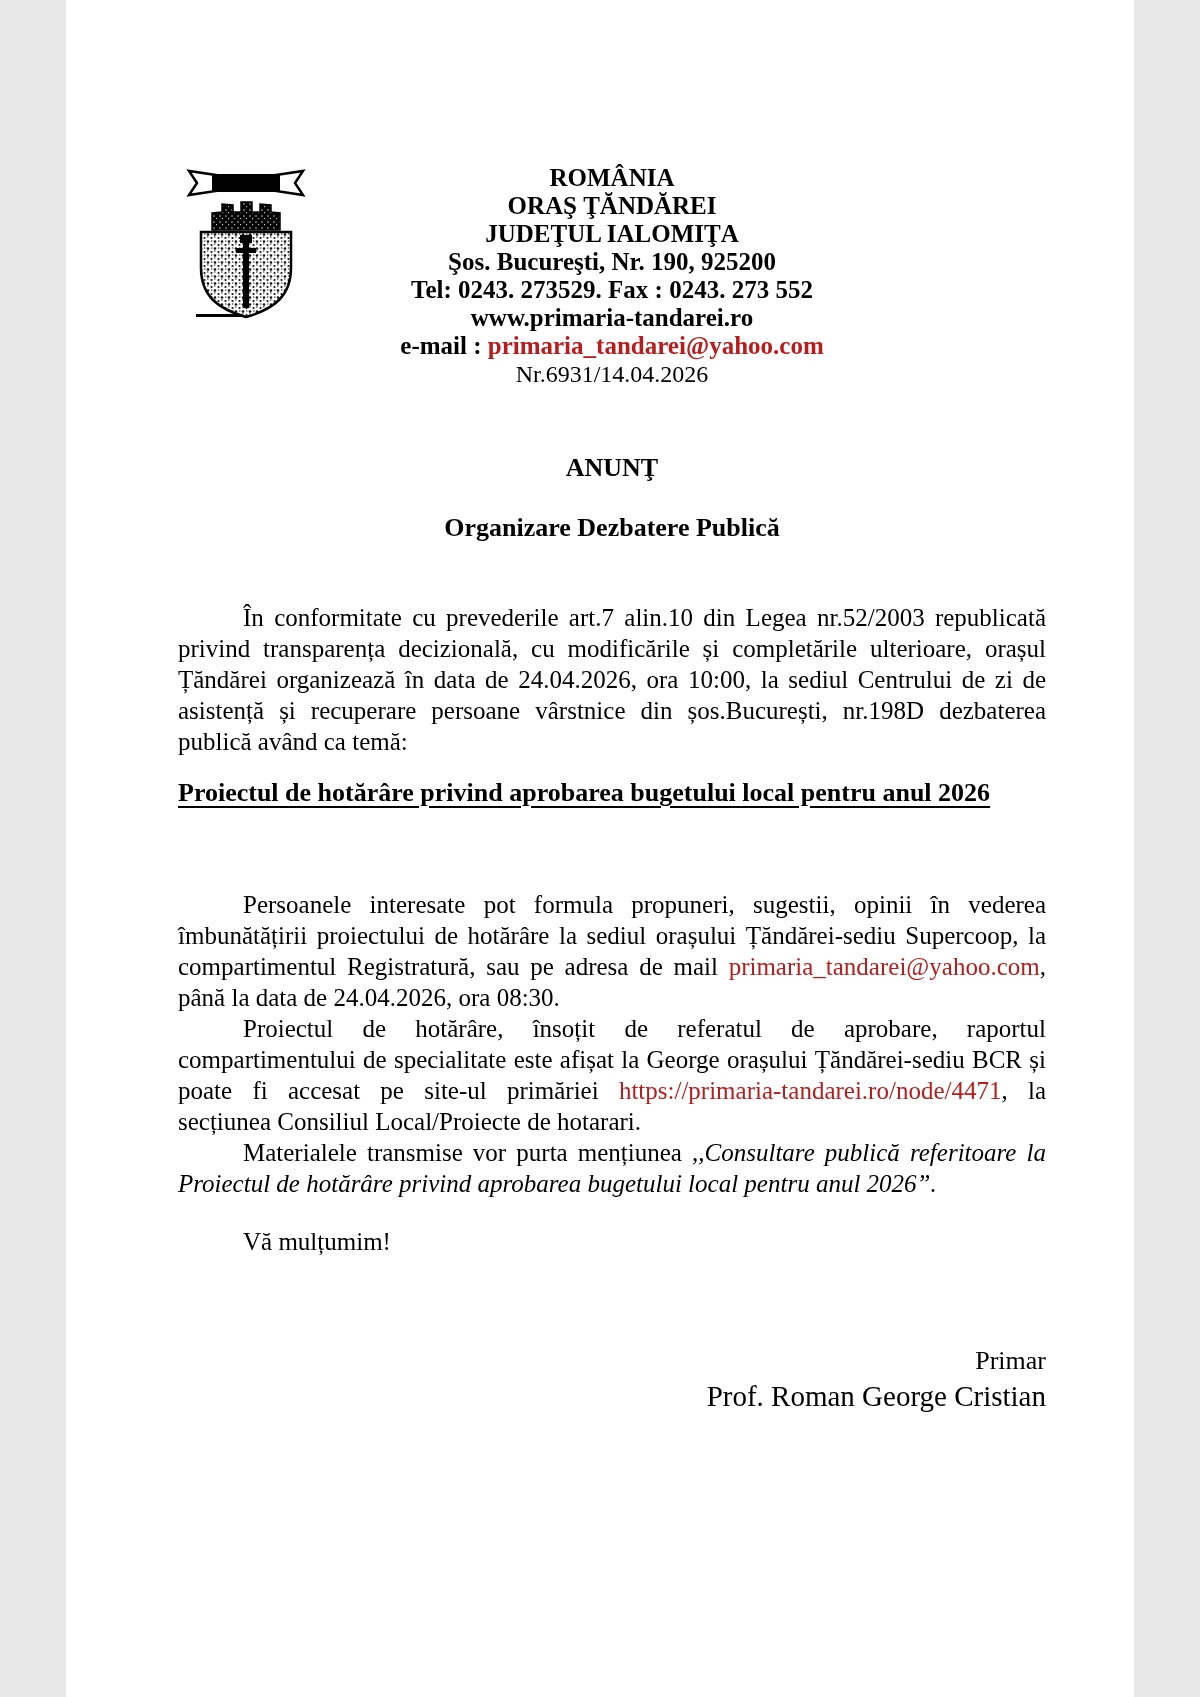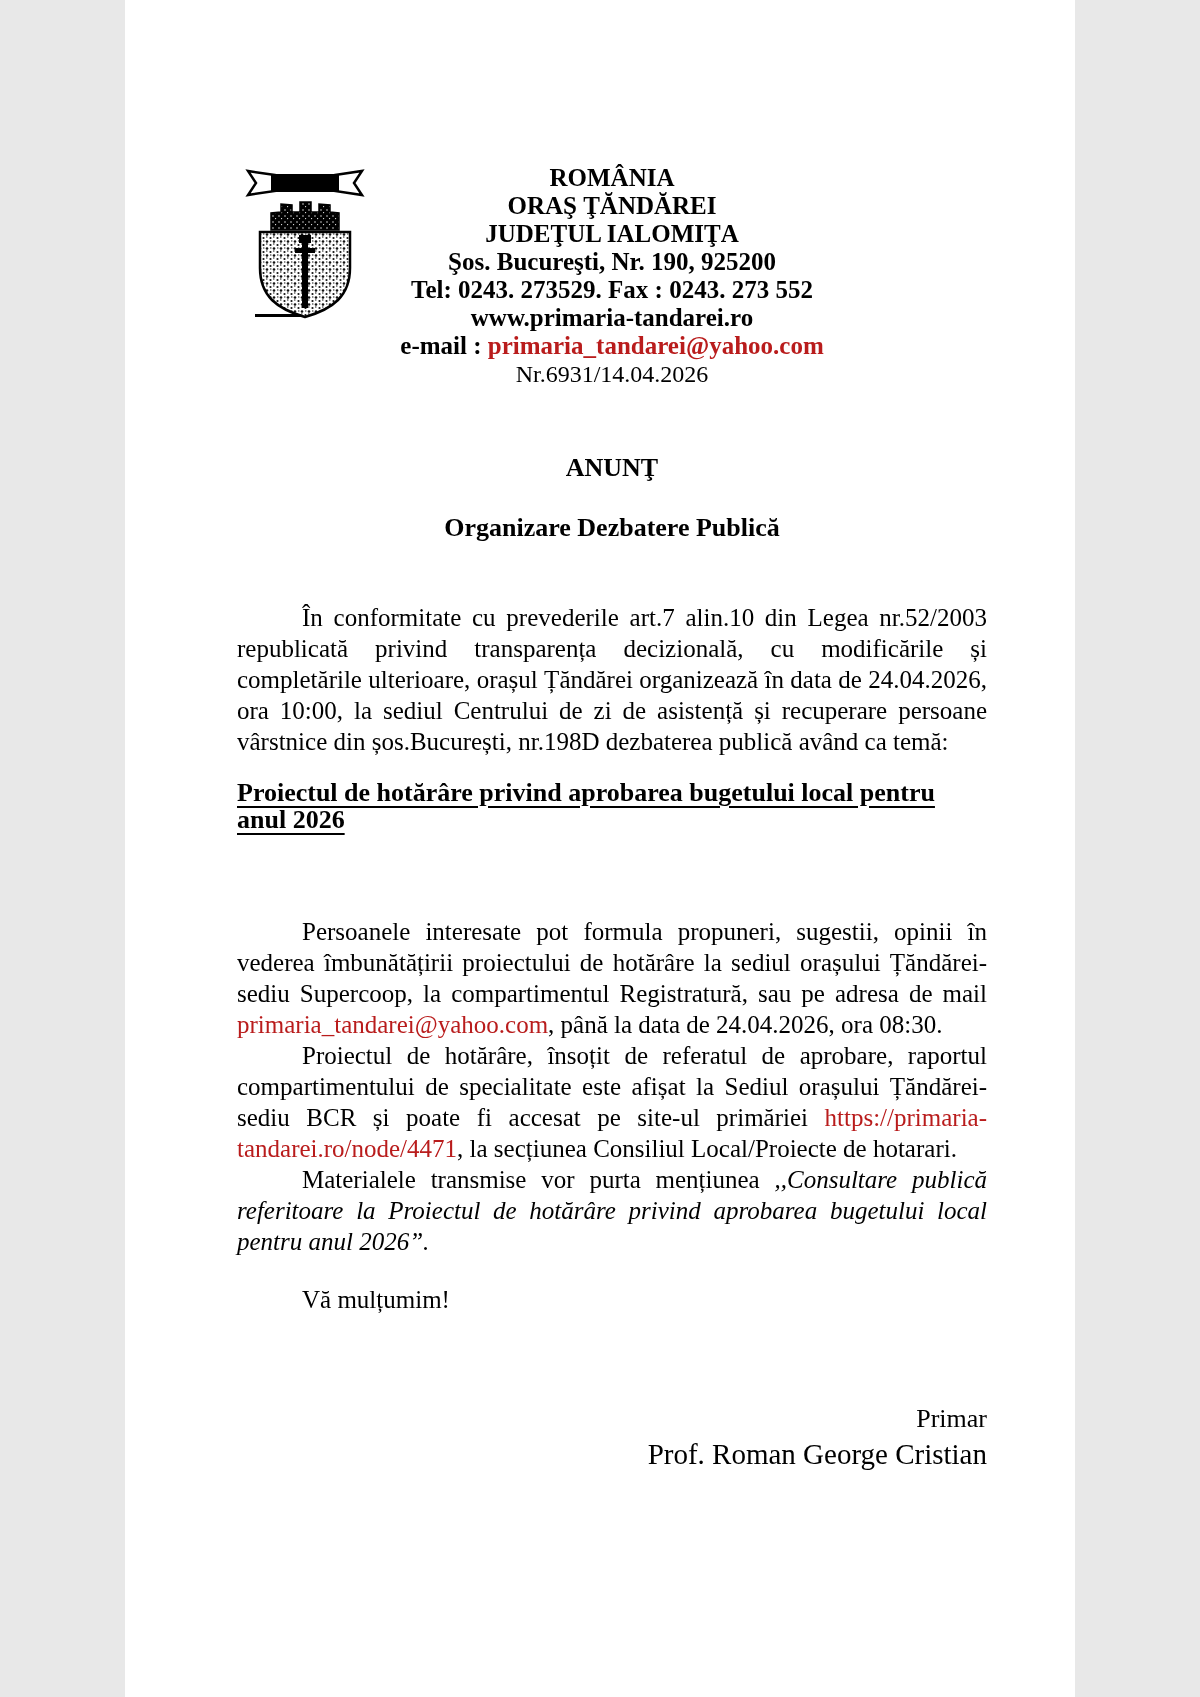--- a/index.html
+++ b/index.html
@@ -1,18 +1,18 @@
 <!DOCTYPE html>
 <html><head>
 <meta charset="utf-8">
 <style>
   html, body { margin: 0; padding: 0; background: #e8e8e8; }
   .page {
     position: relative;
-    width: 950px;
+    width: 1068px;
     height: 1697px;
     margin: 0 auto;
     background: #ffffff;
     font-family: "Liberation Serif", "DejaVu Serif", serif;
     color: #000000;
     overflow: hidden;
   }
   .content {
     margin-left: 112px;
     margin-right: 88px;
@@ -149,21 +149,21 @@
 
     <div class="title">ANUNŢ</div>
     <div class="subtitle">Organizare Dezbatere Publică</div>
 
     <p class="body-par p1">În conformitate cu prevederile art.7 alin.10 din Legea nr.52/2003 republicată privind transparența decizională, cu modificările și completările ulterioare, orașul Țăndărei organizează în data de 24.04.2026, ora 10:00, la sediul Centrului de zi de asistență și recuperare persoane vârstnice din șos.București, nr.198D dezbaterea publică având ca temă:</p>
 
     <div class="project-heading">Proiectul de hotărâre privind aprobarea bugetului local pentru anul 2026</div>
 
     <p class="body-par p2"><span>Persoanele interesate pot formula propuneri, sugestii, opinii în vederea îmbunătățirii proiectului de hotărâre la sediul orașului Țăndărei-sediu Supercoop, la compartimentul Registratură, sau pe adresa de mail </span><a class="doclink">primaria_tandarei@yahoo.com</a><span>, până la data de 24.04.2026, ora 08:30.</span></p>
 
-    <p class="body-par"><span>Proiectul de hotărâre, însoțit de referatul de aprobare, raportul compartimentului de specialitate este afișat la Sediul orașului Țăndărei-sediu BCR și poate fi accesat pe site-ul primăriei </span><a class="doclink">https://primaria-tandarei.ro/node/4471</a><span>,  la secțiunea Consiliul Local/Proiecte de hotarari.</span></p>
+    <p class="body-par"><span>Proiectul de hotărâre, însoțit de referatul de aprobare, raportul compartimentului de specialitate este afișat la George orașului Țăndărei-sediu BCR și poate fi accesat pe site-ul primăriei </span><a class="doclink">https://primaria-tandarei.ro/node/4471</a><span>,  la secțiunea Consiliul Local/Proiecte de hotarari.</span></p>
 
     <p class="body-par"><span>Materialele transmise vor purta mențiunea </span><span class="mention-italic">,,Consultare publică referitoare la Proiectul de hotărâre privind aprobarea bugetului local pentru anul 2026”.</span></p>
 
     <p class="thanks">Vă mulțumim!</p>
 
     <div class="signature">
       <div class="role">Primar</div>
       <div class="name">Prof. Roman George Cristian</div>
     </div>
   </div>

